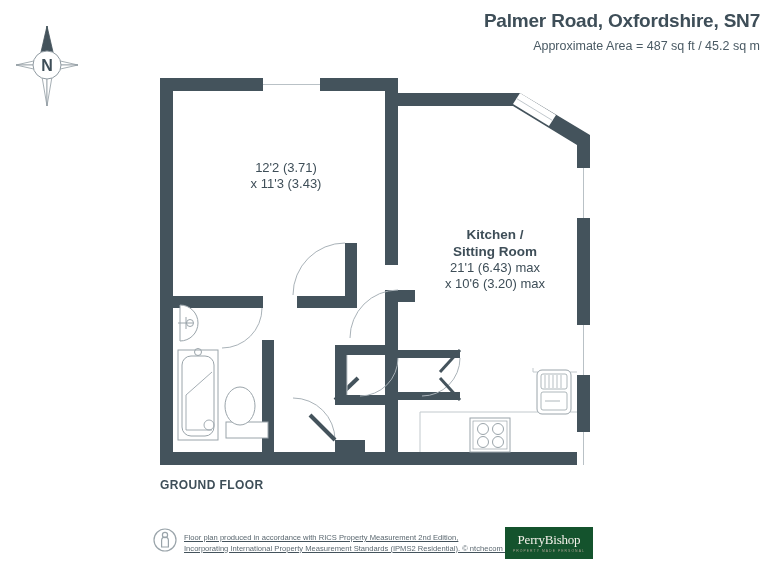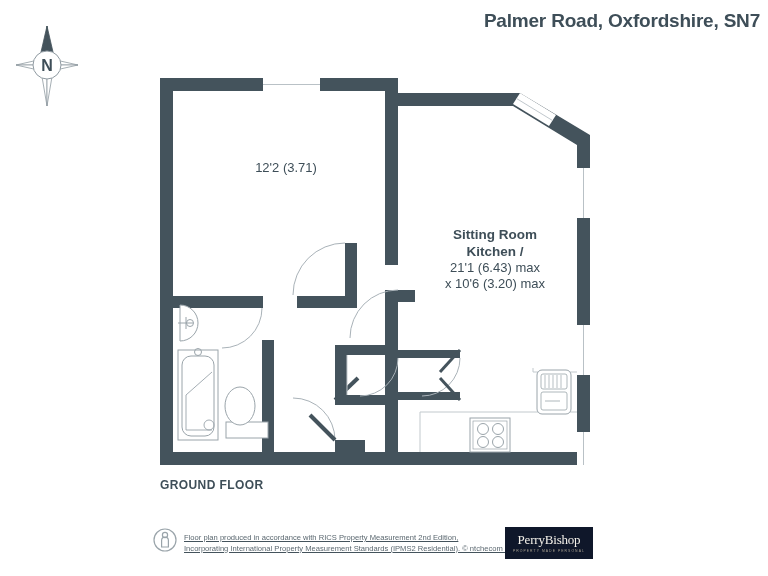--- a/index.html
+++ b/index.html
@@ -122,21 +122,21 @@
     padding-top: 3px;
     white-space: nowrap;
   }
   .footer-text span { display: block; }
   .logo {
     position: absolute;
     left: 505px;
     top: 527px;
     width: 88px;
     height: 32px;
-    background: #0f172a;
+    background: #14532d;
     display: flex;
     flex-direction: column;
     align-items: center;
     justify-content: center;
   }
   .logo-name {
     color: #f4f1ea;
     font-family: "Liberation Serif", serif;
     font-size: 13px;
     line-height: 14px;
@@ -150,20 +150,21 @@
     transform: scale(0.95);
   }
 </style>
 </head>
 <body>
 
 <div class="page">
 
   <div class="header">
     <div class="title">Palmer Road, Oxfordshire, SN7</div>
+    <div class="subtitle">Approximate Area = 487 sq ft / 45.2 sq m</div>
   </div>
 
   <div class="compass">
     <svg width="66" height="86" viewBox="0 0 66 86">
 
       <polygon points="33,43 2,43 33,36" fill="#ffffff" stroke="#8f9aa1" stroke-width="0.8"></polygon>
       <polygon points="33,43 2,43 33,50" fill="#ffffff" stroke="#8f9aa1" stroke-width="0.8"></polygon>
       <polygon points="33,43 64,43 33,36" fill="#ffffff" stroke="#8f9aa1" stroke-width="0.8"></polygon>
       <polygon points="33,43 64,43 33,50" fill="#ffffff" stroke="#8f9aa1" stroke-width="0.8"></polygon>
 
@@ -294,25 +295,26 @@
         <circle cx="483" cy="442" r="5.5" fill="none" stroke="#9aa4aa" stroke-width="1"></circle>
         <circle cx="498" cy="442" r="5.5" fill="none" stroke="#9aa4aa" stroke-width="1"></circle>
       </g>
 
       <line x1="347" y1="355" x2="347" y2="395" stroke="#c2c9cd" stroke-width="1"></line>
     </g>
   </svg>
 
   <div class="room-label" id="bedroom-label">
     <span class="rdim">12'2 (3.71)</span>
+    <span class="rdim">x 11'3 (3.43)</span>
   </div>
 
   <div class="room-label" id="kitchen-label">
+    <span class="rname">Kitchen /</span>
     <span class="rname">Sitting Room</span>
-    <span class="rname">Kitchen /</span>
     <span class="rdim">21'1 (6.43) max</span>
     <span class="rdim">x 10'6 (3.20) max</span>
   </div>
 
   <div class="floor-label">GROUND FLOOR</div>
 
   <div class="footer">
     <div class="footer-icon">
       <svg width="26" height="28" viewBox="0 0 26 28">
         <circle cx="13" cy="14" r="11" fill="none" stroke="#9aa4aa" stroke-width="1.2"></circle>

